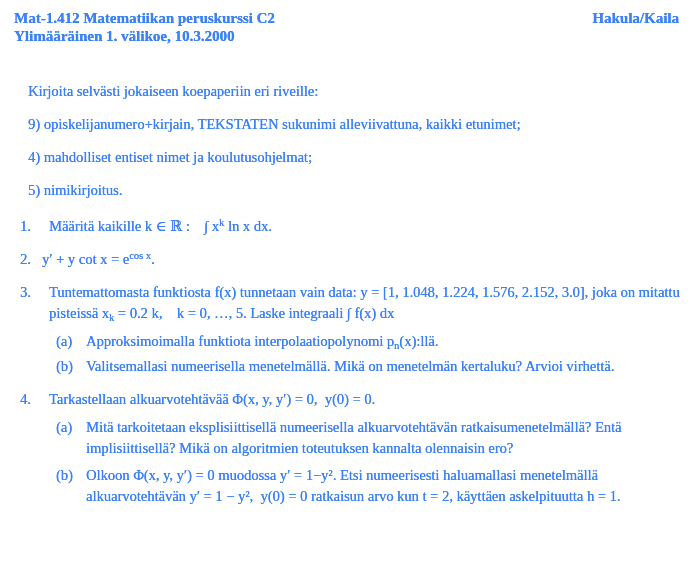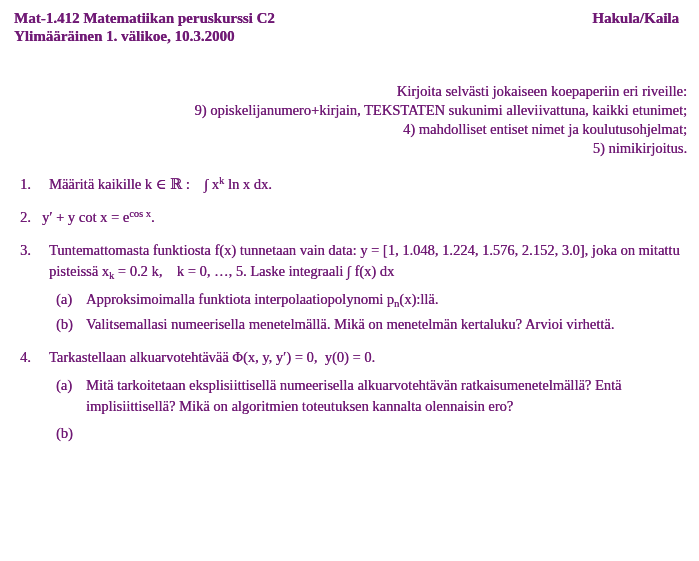--- a/index.html
+++ b/index.html
@@ -10,21 +10,21 @@
     height: 561px;
     overflow: hidden;
   }
   .page {
     box-sizing: border-box;
     width: 699px;
     height: 561px;
     padding: 10px 12px 0 14px;
     font-family: "Liberation Serif", "DejaVu Serif", serif;
     font-size: 14.5px;
-    color: #701a75;
+    color: #3b82f6;
     text-shadow: 0.25px 0 0 currentColor; 
   }
   .header {
     display: flex;
     justify-content: space-between;
     align-items: flex-start;
   }
   .header-left { line-height: 17px; }
   .course-title, .exam-subtitle {
     font-weight: bold;
@@ -35,21 +35,21 @@
   .authors {
     font-weight: bold;
     font-size: 15px;
     margin-right: 8px;
     white-space: nowrap;
   }
   .instructions {
     margin-top: 37px;
     line-height: 19px;
   }
-  .instructions p { margin: 0; text-align: right; }
+  .instructions p { margin: 14px; }
   .problems { margin-top: 16px; margin-left: 6px; }
   .problem {
     position: relative;
     padding-left: 22px;
     margin-bottom: 12px;
     line-height: 21px;
   }
   .pnum { position: absolute; left: 0; top: 0; }
   .ptext { margin: 7px; }
   .equation {
@@ -116,17 +116,18 @@
 
     <div class="problem">
       <span class="pnum">4.</span>
       <p class="ptext">Tarkastellaan alkuarvotehtävää Φ(x, y, y′) = 0, y(0) = 0.</p>
       <div class="subitem gap">
         <span class="sublabel">(a)</span>
         <span>Mitä tarkoitetaan eksplisiittisellä numeerisella alkuarvotehtävän ratkaisumenetelmällä? Entä implisiittisellä? Mikä on algoritmien toteutuksen kannalta olennaisin ero?</span>
       </div>
       <div class="subitem gap">
         <span class="sublabel">(b)</span>
+        <span>Olkoon Φ(x, y, y′) = 0 muodossa y′ = 1−y². Etsi numeerisesti haluamallasi menetelmällä alkuarvotehtävän y′ = 1 − y², y(0) = 0 ratkaisun arvo kun t = 2, käyttäen askelpituutta h = 1.</span>
       </div>
     </div>
 
   </div>
 </div>
 
 </body></html>

